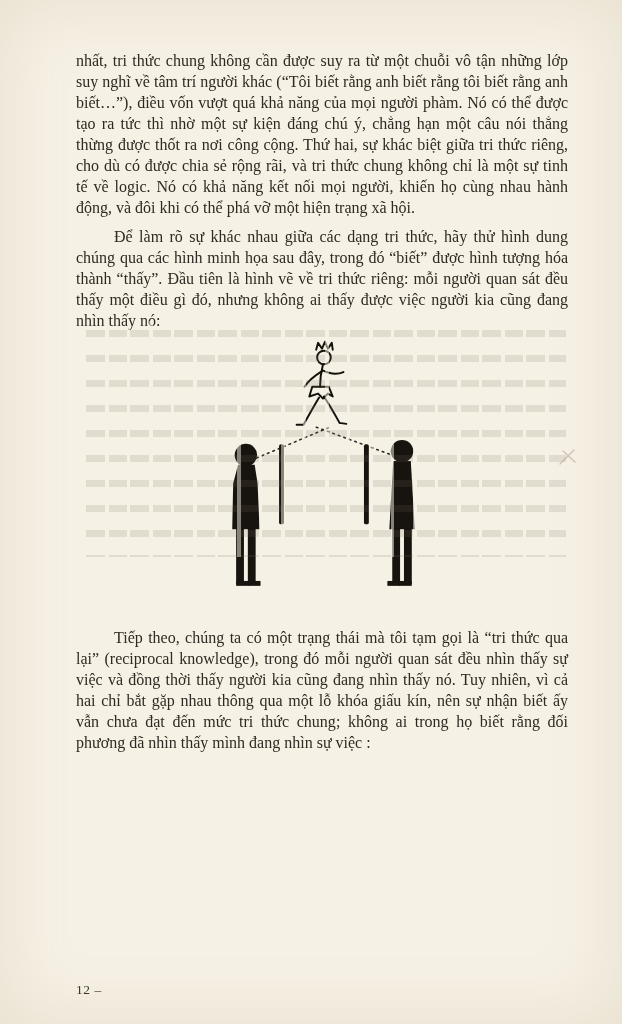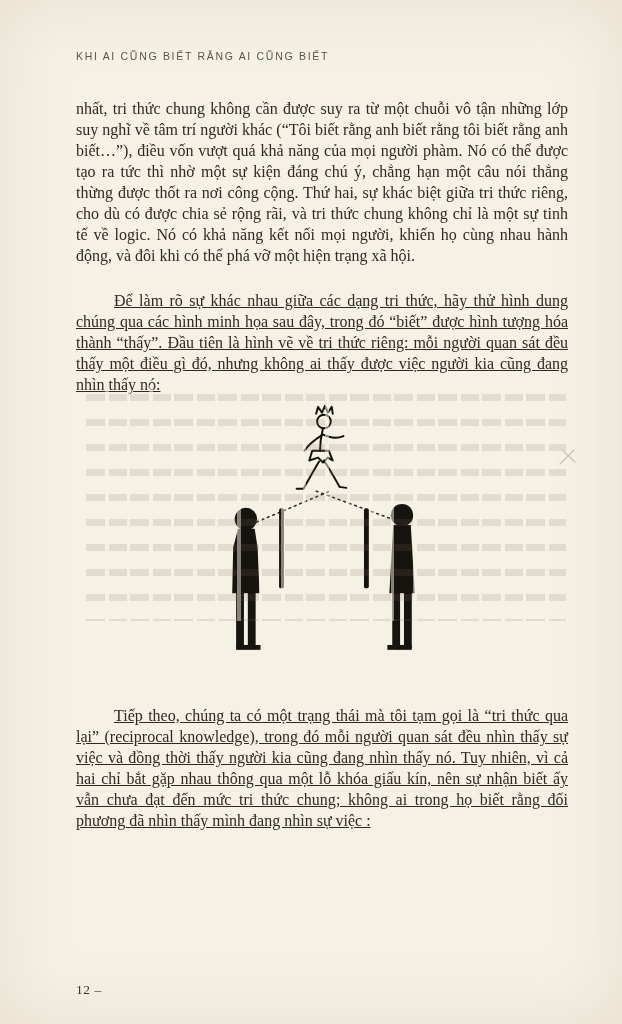--- a/index.html
+++ b/index.html
@@ -21,21 +21,21 @@
     color:#5a544a;
     margin-bottom:36px;
   }
   .body-text {
     font-family:"Liberation Serif","DejaVu Serif",serif;
     font-size:16px;
     line-height:21px;
     text-align:justify;
   }
   .para { margin:0; }
-  .para.indent { text-indent:38px; margin-top:24px;text-decoration:underline; }
+  .para.indent { text-indent:38px; margin-top:8px; }
   .figure {
     position:relative;
     height:280px;
     margin:6px 0 10px;
   }
   .figure svg { display:block; margin:0 auto; }
   .bleed {
     position:absolute;
     top:-16px; left:10px; right:2px; height:236px;
     opacity:.5;
@@ -59,21 +59,20 @@
     letter-spacing:.5px;
     color:#3a352c;
     margin-top:40px;
   }
 </style>
 </head>
 <body>
 
 <div class="page">
 
-  <header class="running-header">KHI AI CŨNG BIẾT RẰNG AI CŨNG BIẾT</header>
 
   <main class="body-text">
 
     <p class="para">nhất, tri thức chung không cần được suy ra từ một chuỗi vô tận những lớp suy nghĩ về tâm trí người khác (“Tôi biết rằng anh biết rằng tôi biết rằng anh biết…”), điều vốn vượt quá khả năng của mọi người phàm. Nó có thể được tạo ra tức thì nhờ một sự kiện đáng chú ý, chẳng hạn một câu nói thẳng thừng được thốt ra nơi công cộng. Thứ hai, sự khác biệt giữa tri thức riêng, cho dù có được chia sẻ rộng rãi, và tri thức chung không chỉ là một sự tinh tế về logic. Nó có khả năng kết nối mọi người, khiến họ cùng nhau hành động, và đôi khi có thể phá vỡ một hiện trạng xã hội.</p>
 
     <p class="para indent">Để làm rõ sự khác nhau giữa các dạng tri thức, hãy thử hình dung chúng qua các hình minh họa sau đây, trong đó “biết” được hình tượng hóa thành “thấy”. Đầu tiên là hình vẽ về tri thức riêng: mỗi người quan sát đều thấy một điều gì đó, nhưng không ai thấy được việc người kia cũng đang nhìn thấy nó:</p>
 
     <figure class="figure" style="margin-left:0;margin-right:0;">
       <div class="bleed"></div>
 

